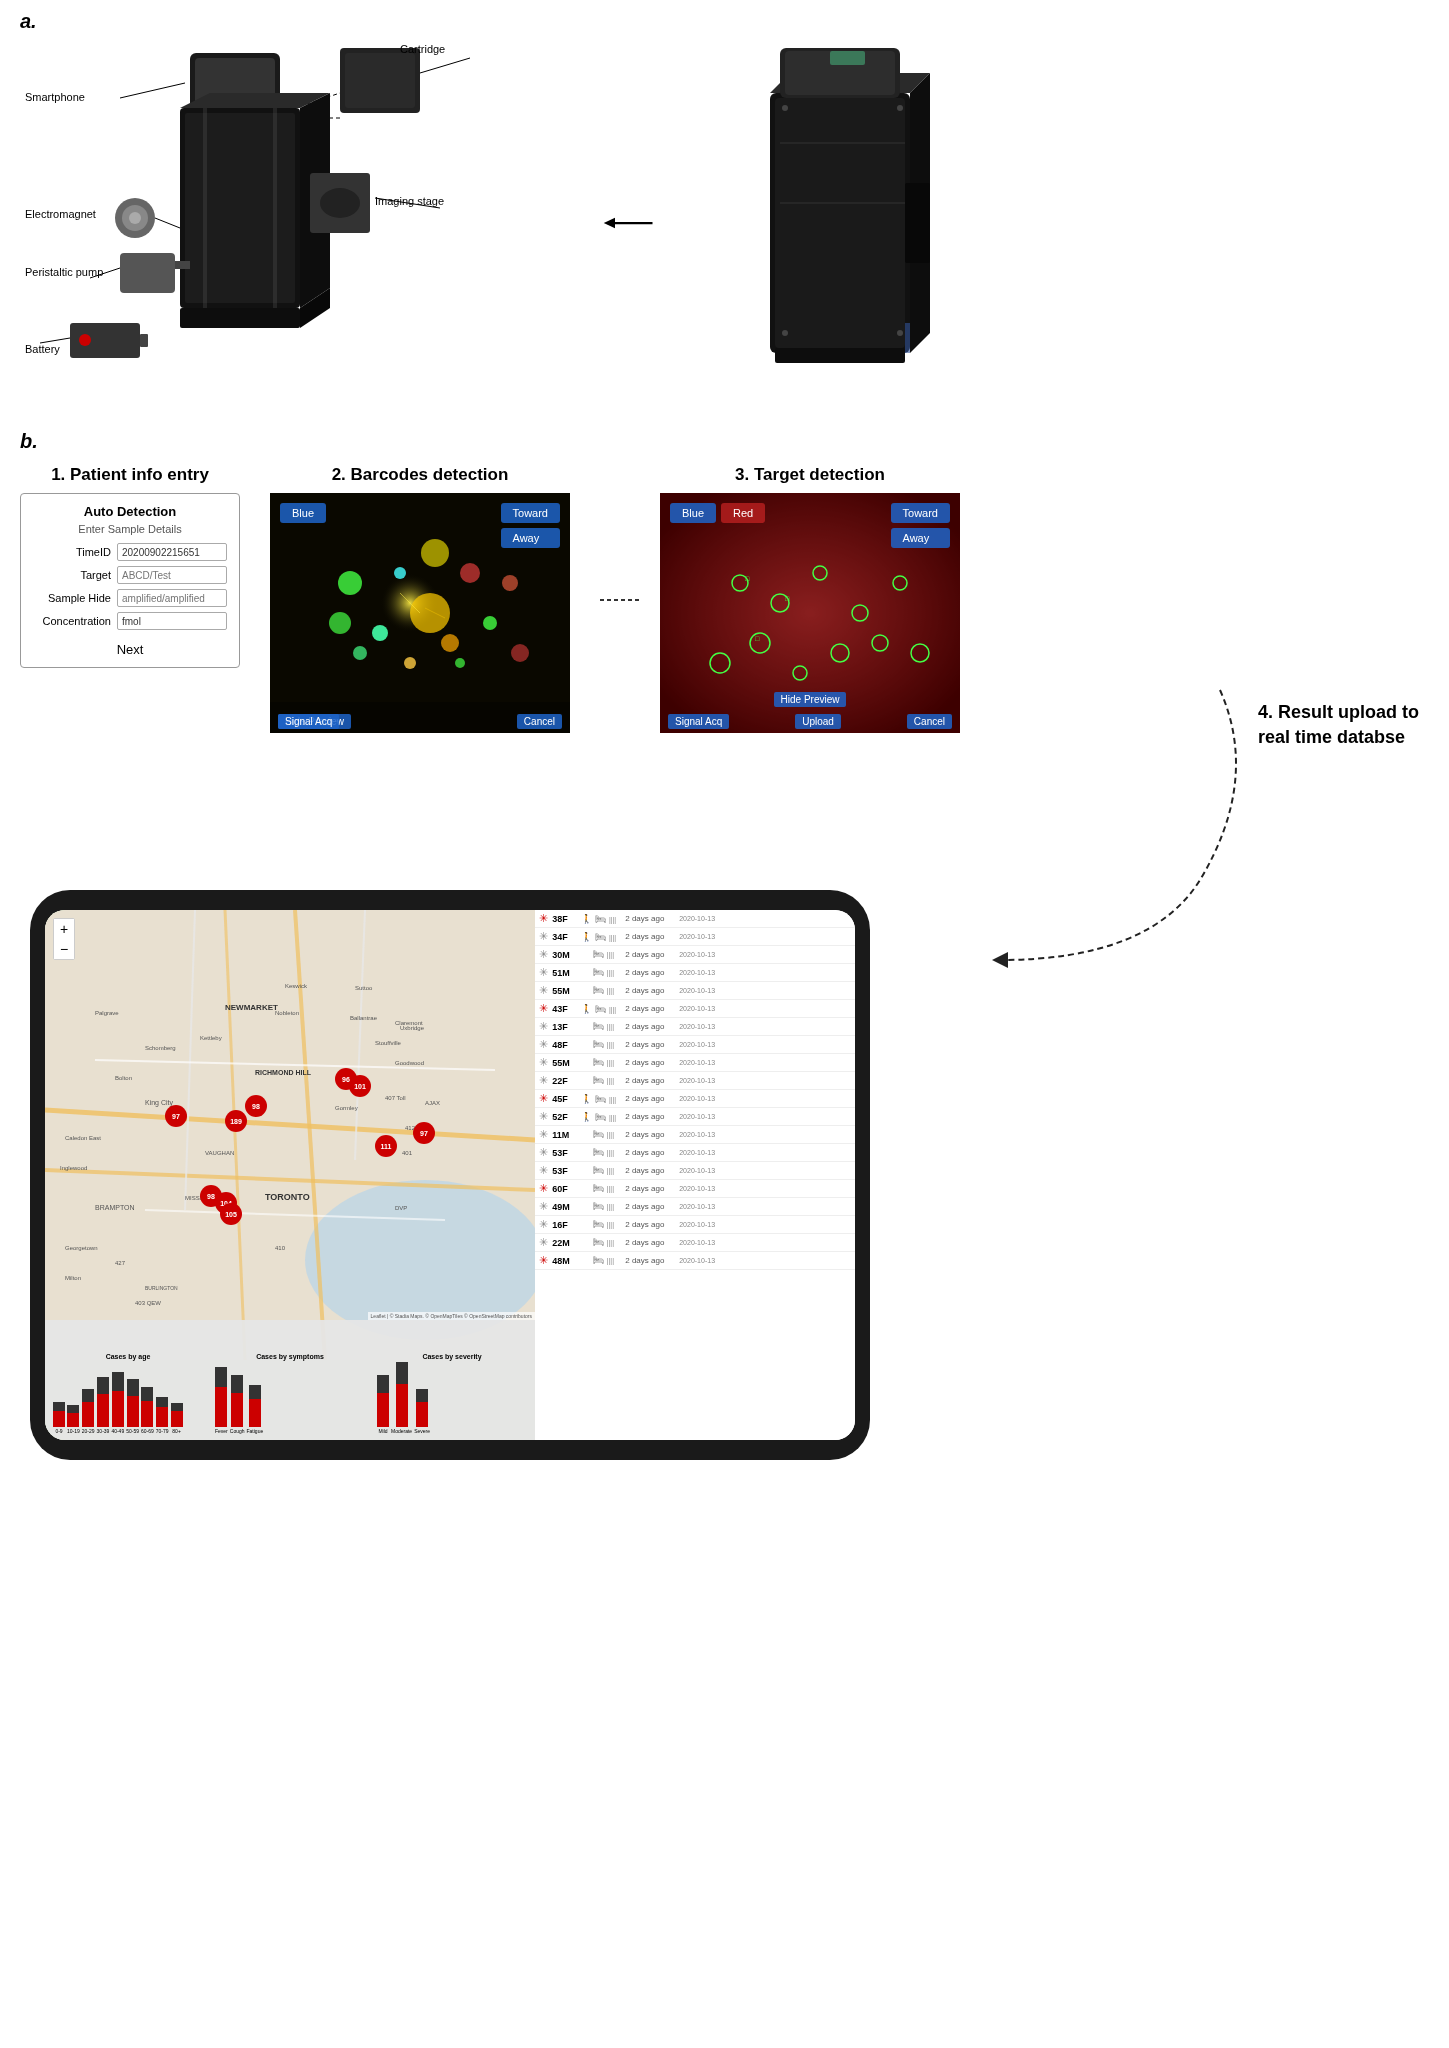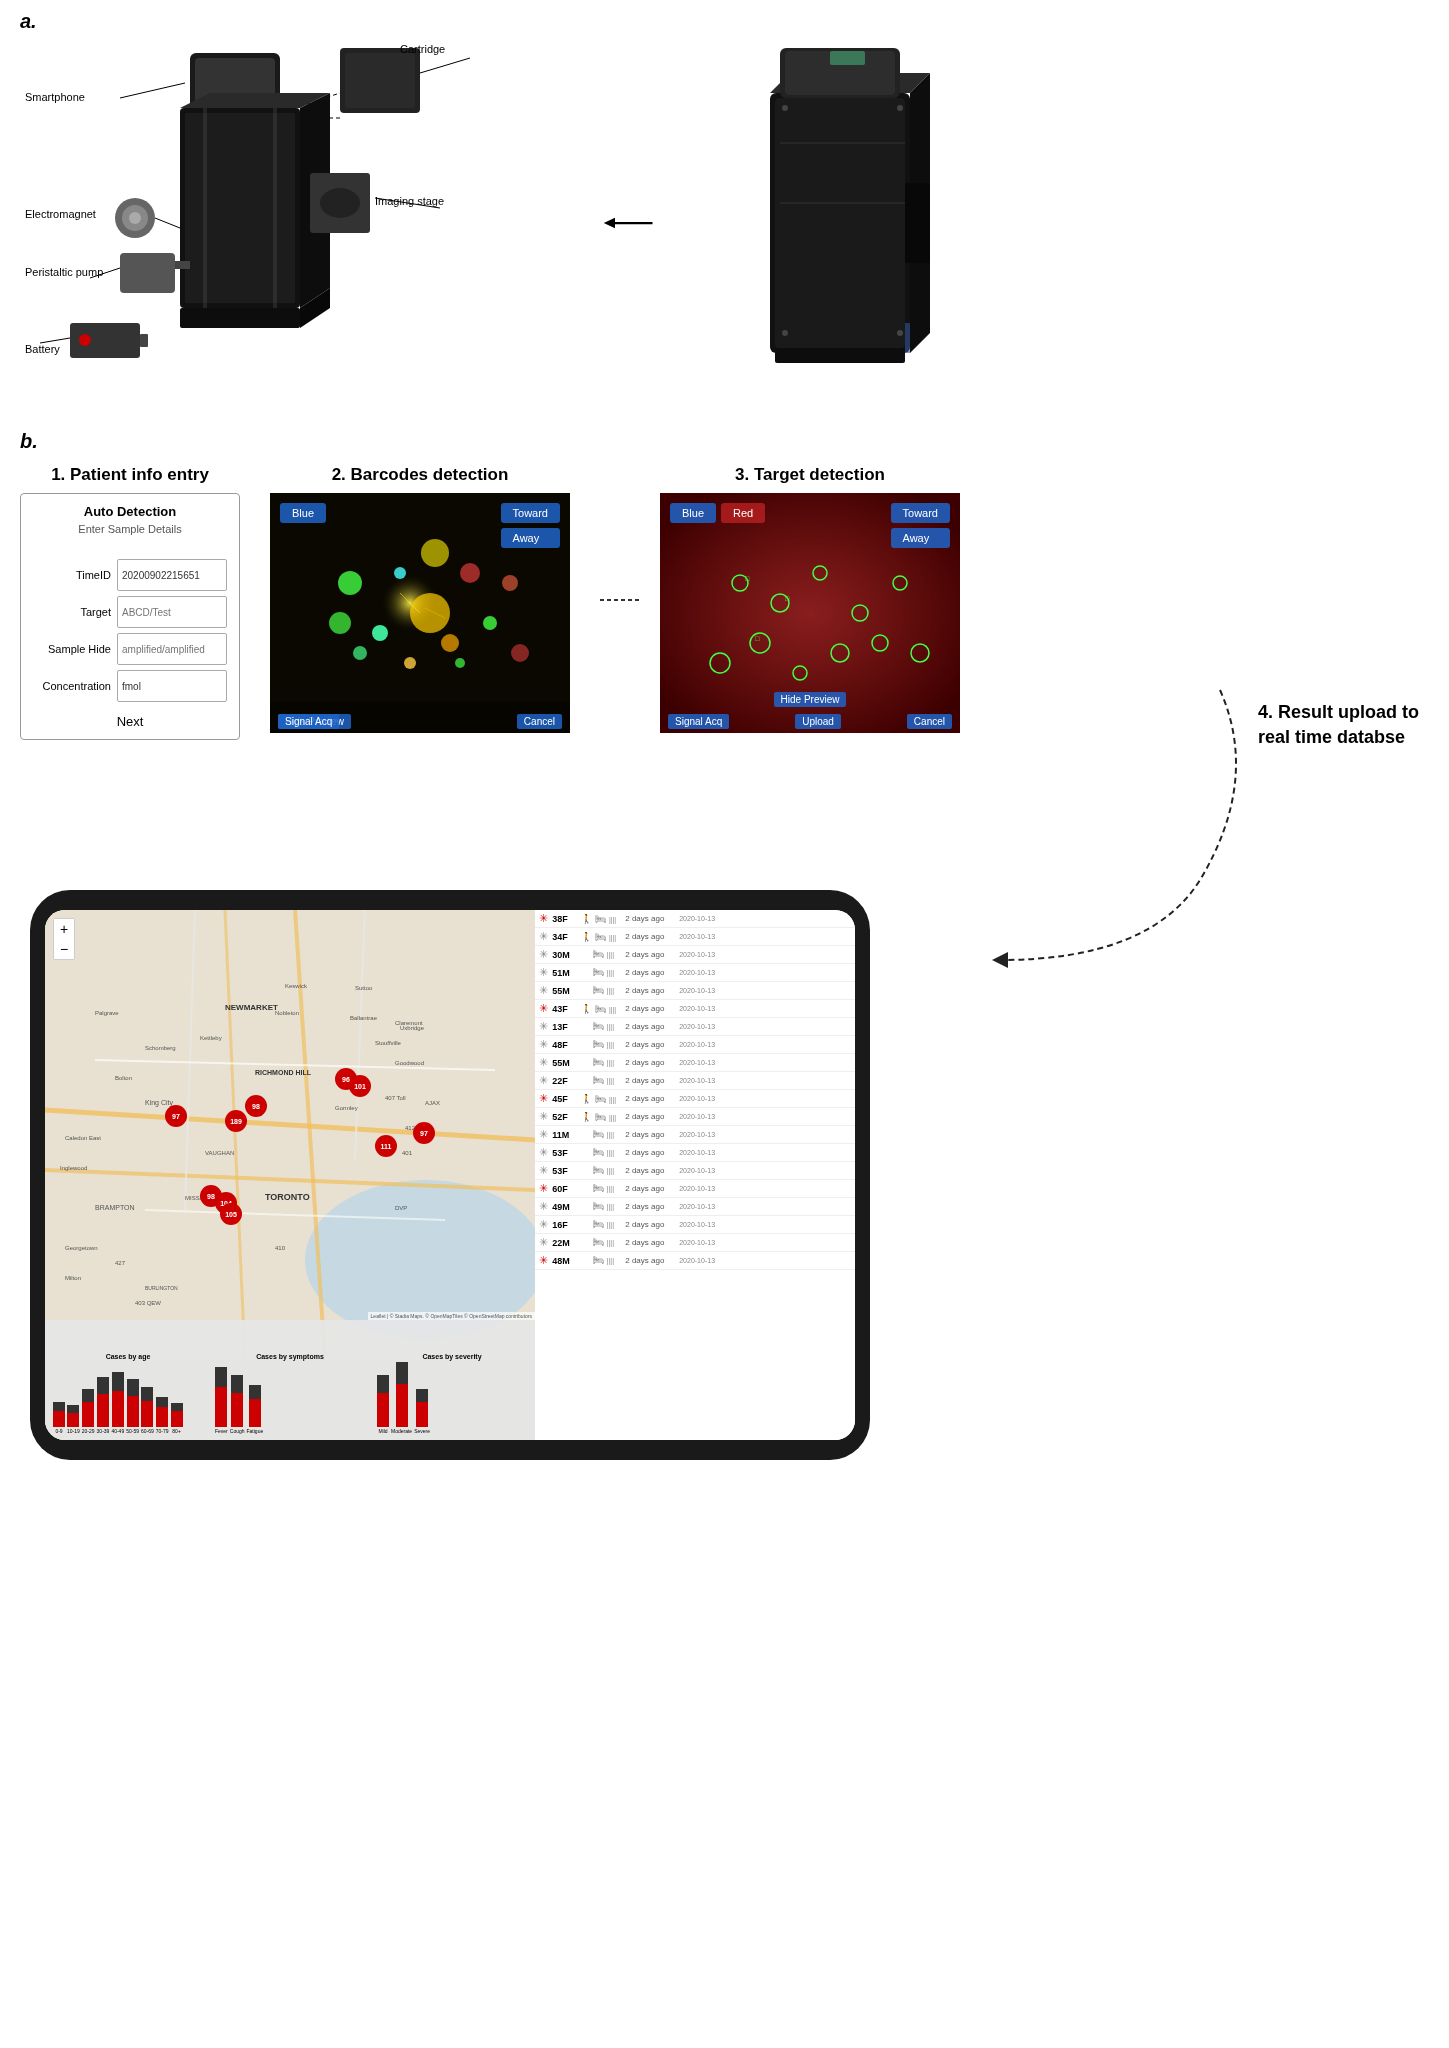--- a/index.html
+++ b/index.html
@@ -104,39 +104,39 @@
     .form-panel .auto-detect-title {
       font-weight: bold;
       font-size: 13px;
       text-align: center;
       margin-bottom: 4px;
     }
     .form-panel .enter-sample {
       font-size: 11px;
       color: #555;
       text-align: center;
-      margin-bottom: 24px;
+      margin-bottom: 8px;
     }
     .form-row {
       display: flex;
       align-items: center;
       margin-bottom: 5px;
       gap: 6px;
     }
     .form-label {
       font-size: 11px;
       min-width: 75px;
       text-align: right;
     }
     .form-input {
       border: 1px solid #aaa;
       border-radius: 2px;
       height: 18px;
       font-size: 10px;
-      padding: 15px 4px;
+      padding: 1px 4px;
       width: 110px;
       color: #333;
     }
     .form-next {
       text-align: center;
       font-size: 13px;
       margin-top: 12px;
       cursor: pointer;
     }
 

